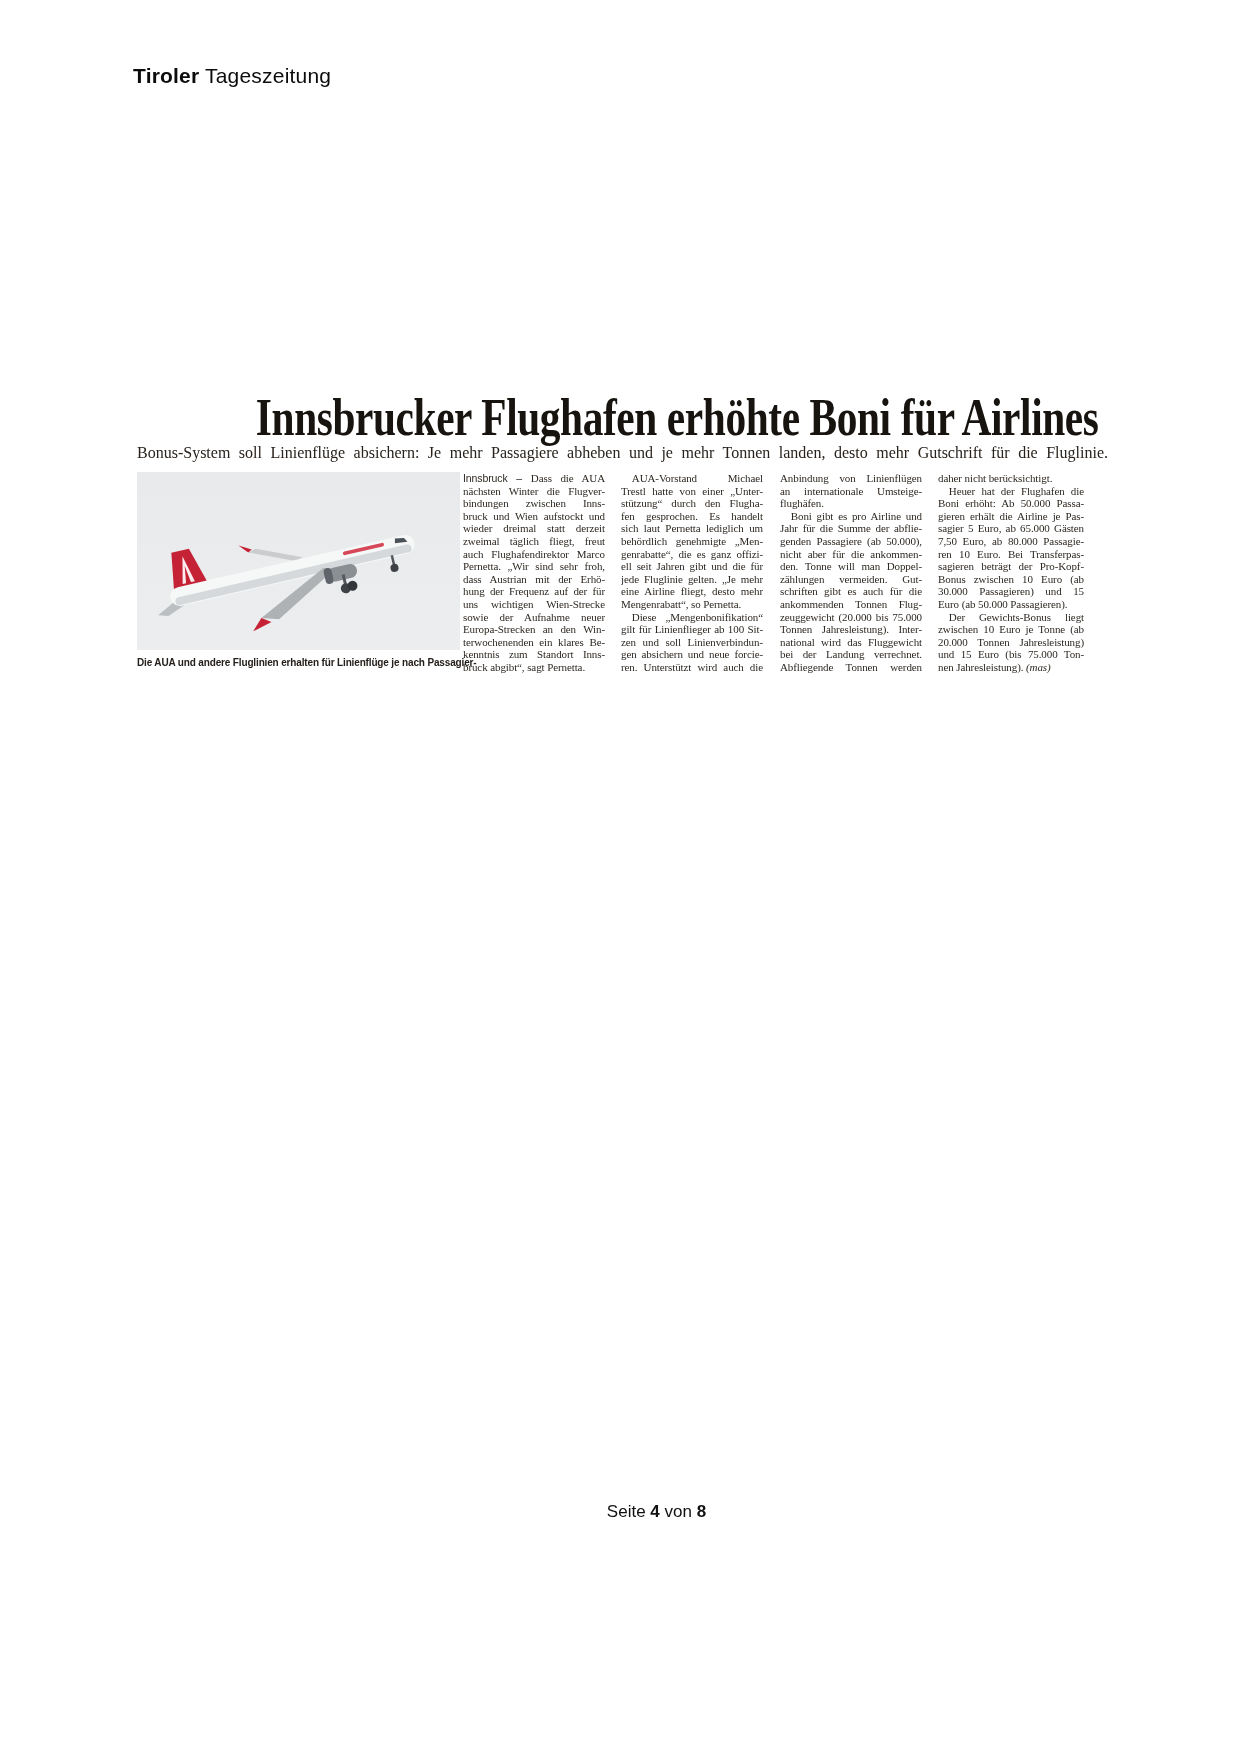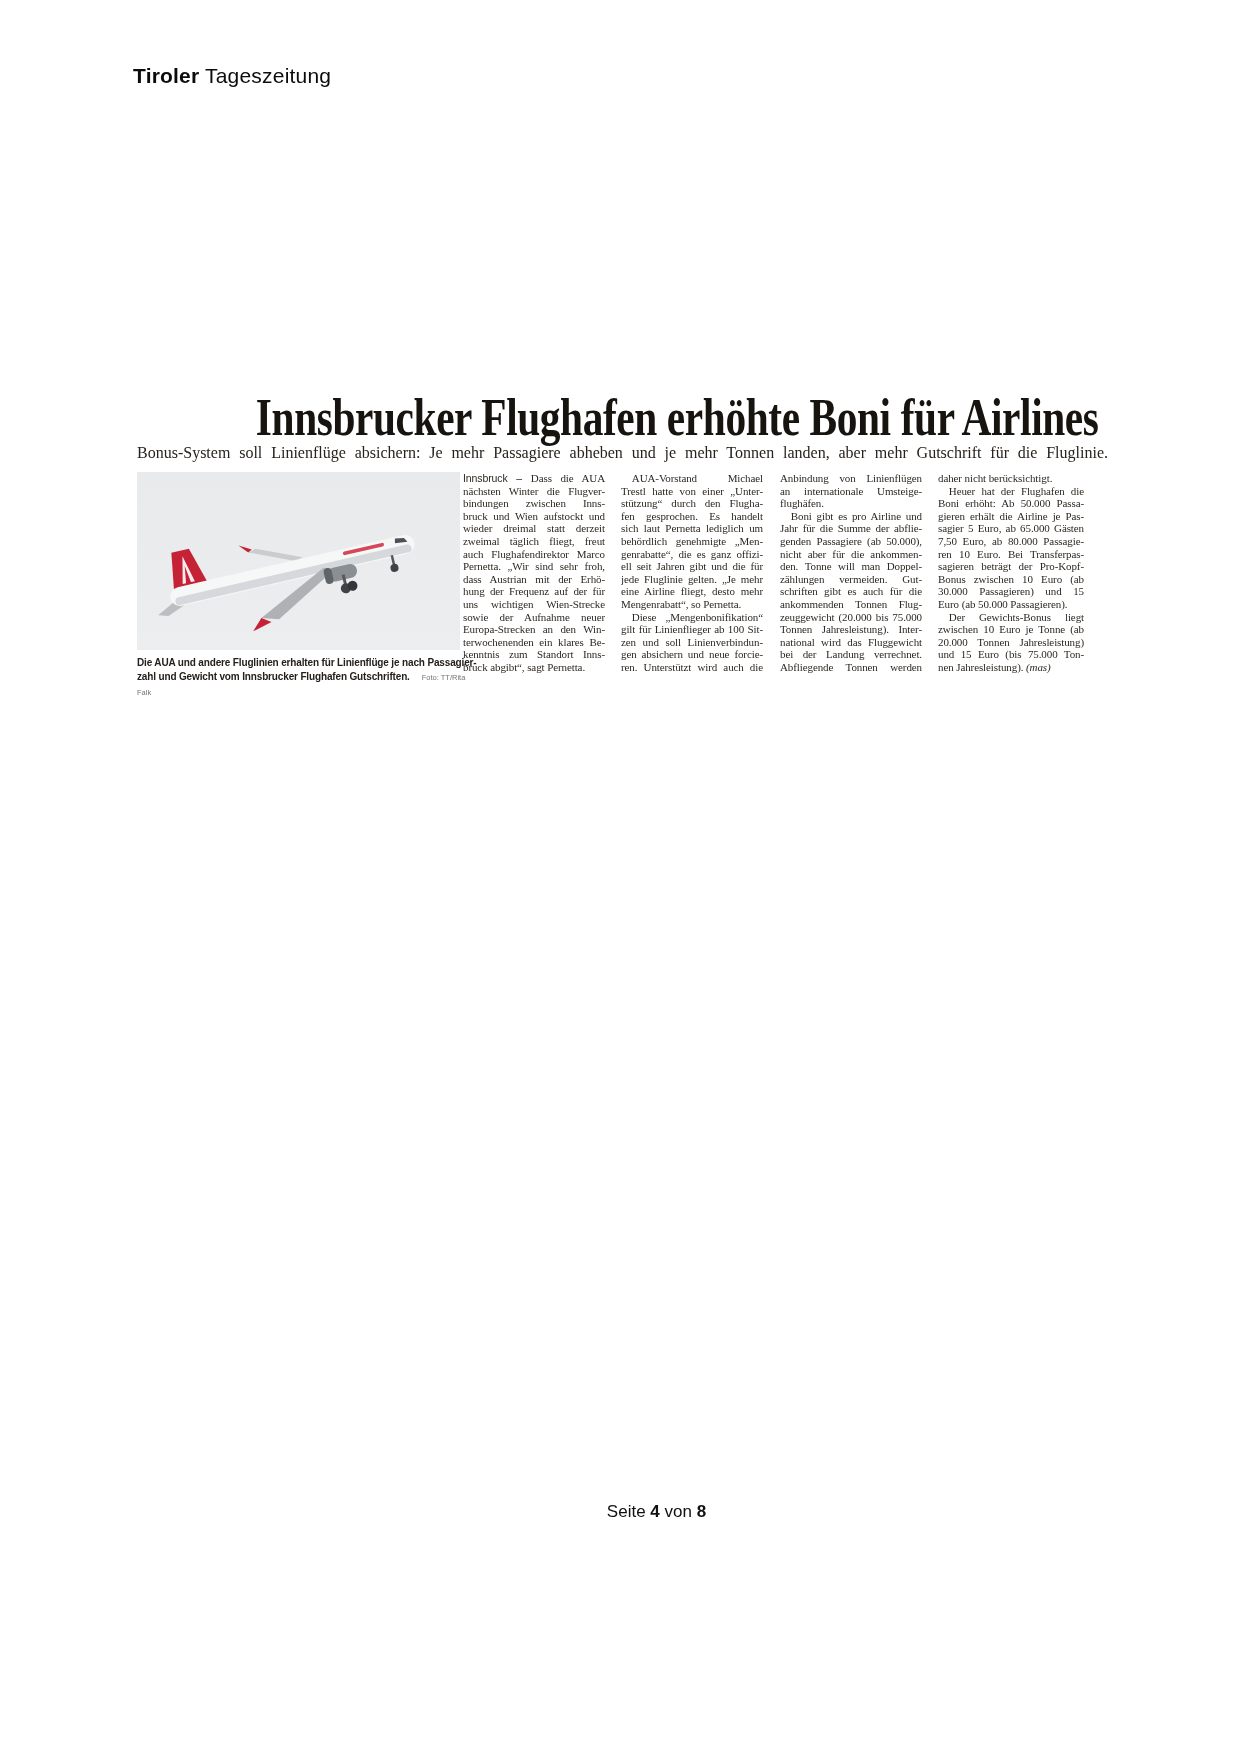--- a/index.html
+++ b/index.html
@@ -45,21 +45,21 @@
 
 <div class="page">
 
   <div class="masthead"><b>Tiroler</b><span> Tageszeitung</span></div>
 
 
   <div class="headline-wrap">
     <span class="headline">Innsbrucker Flughafen erhöhte Boni für Airlines</span>
   </div>
 
-  <div class="subheadline">Bonus-System soll Linienflüge absichern: Je mehr Passagiere abheben und je mehr Tonnen landen, aber mehr Gutschrift für die Fluglinie.</div>
+  <div class="subheadline">Bonus-System soll Linienflüge absichern: Je mehr Passagiere abheben und je mehr Tonnen landen, desto mehr Gutschrift für die Fluglinie.</div>
 
   <div class="photo">
     <svg viewBox="0 0 323 178">
       <defs>
         <linearGradient id="sky" x1="0" y1="0" x2="0" y2="1">
           <stop offset="0" stop-color="#e7e9ea"></stop>
           <stop offset="1" stop-color="#edeff0"></stop>
         </linearGradient>
       </defs>
       <rect width="323" height="178" fill="#e9ebec"></rect>
@@ -90,21 +90,20 @@
         <circle cx="35" cy="30" r="5" fill="#3e4246"></circle>
         <circle cx="42" cy="29" r="5" fill="#33373b"></circle>
         <rect x="86" y="8" width="2.5" height="12" fill="#55595d"></rect>
         <circle cx="87" cy="21" r="4" fill="#3e4246"></circle>
       </g>
     </svg>
   </div>
 
   <div class="caption">
     <div>Die AUA und andere Fluglinien erhalten für Linienflüge je nach Passagier-</div>
-    <div><span>zahl und Gewicht vom Innsbrucker Flughafen Gutschriften.</span><span class="credit">Foto: TT/Rita Falk</span></div>
   </div>
 
   <div class="news-col" id="col0" style="left:463px">
       <div class="tl j"><b class="lead">Innsbruck – </b>Dass die AUA</div>
       <div class="tl j">nächsten Winter die Flugver-</div>
       <div class="tl j">bindungen zwischen Inns-</div>
       <div class="tl j">bruck und Wien aufstockt und</div>
       <div class="tl j">wieder dreimal statt derzeit</div>
       <div class="tl j">zweimal täglich fliegt, freut</div>
       <div class="tl j">auch Flughafendirektor Marco</div>

